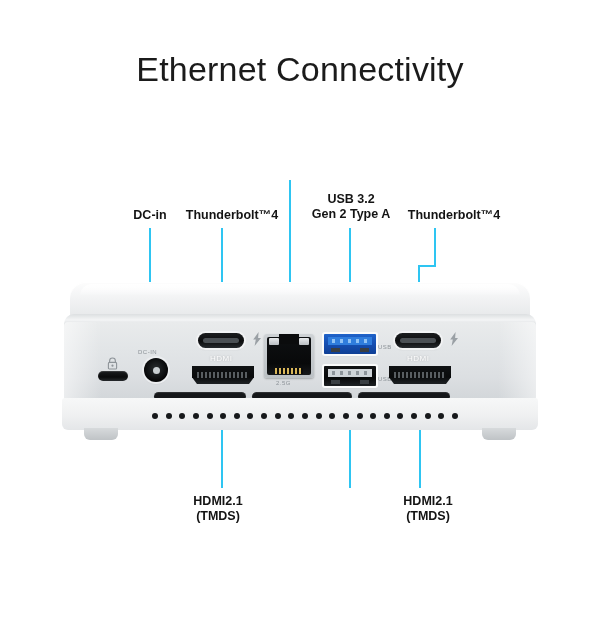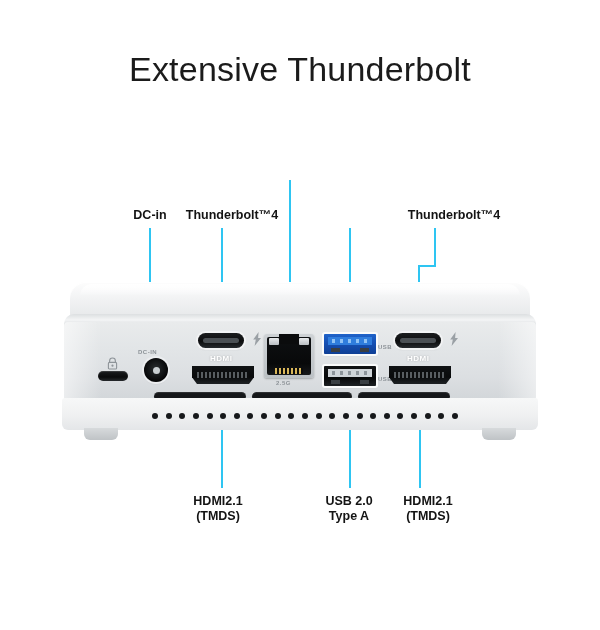--- a/index.html
+++ b/index.html
@@ -182,62 +182,62 @@
 
   .klock{
     width:30px;height:10px;border-radius:5px;
     background:linear-gradient(180deg,#1a1c1e 0%,#0a0b0c 60%,#26292c 100%);
     box-shadow:inset 0 1px 1px rgba(255,255,255,.15);
   }
 
   
   .silk{
     position:absolute;
-    font-size:6px;font-weight:700;letter-spacing:.5px;
+    font-size:6px;font-weight:400;letter-spacing:.5px;
     color:#8d9398;white-space:nowrap;
   }
 
   
   .bolticon{position:absolute;width:10px;height:14px;}
 
   
   .lockicon{position:absolute;width:11px;height:13px;}
 </style>
 </head>
 <body>
 
 <div id="stage">
 
-  <div class="title">Extensive Thunderbolt</div>
+  <div class="title">Ethernet Connectivity</div>
 
   <div class="label" style="left:110px;top:208px;width:80px;">
     <span class="ln">DC-in</span>
   </div>
 
   <div class="label" style="left:178px;top:208px;width:108px;">
     <span class="ln">Thunderbolt™4</span>
   </div>
 
   <div class="label" style="left:205px;top:145px;width:180px;">
   </div>
 
+  <div class="label" style="left:308px;top:192px;width:86px;">
+    <span class="ln">USB 3.2</span>
+    <span class="ln">Gen 2 Type A</span>
+  </div>
 
   <div class="label" style="left:400px;top:208px;width:108px;">
     <span class="ln">Thunderbolt™4</span>
   </div>
 
   <div class="label" style="left:178px;top:494px;width:80px;">
     <span class="ln">HDMI2.1</span>
     <span class="ln">(TMDS)</span>
   </div>
 
-  <div class="label" style="left:310px;top:494px;width:78px;">
-    <span class="ln">USB 2.0</span>
-    <span class="ln">Type A</span>
-  </div>
 
   <div class="label" style="left:388px;top:494px;width:80px;">
     <span class="ln">HDMI2.1</span>
     <span class="ln">(TMDS)</span>
   </div>
 
   <div class="leader v" style="left:149px;top:228px;height:128px;"></div>
   <div class="leader h" style="left:149px;top:354px;width:18px;"></div>
   <div class="dot" style="left:164px;top:352px;"></div>
 

